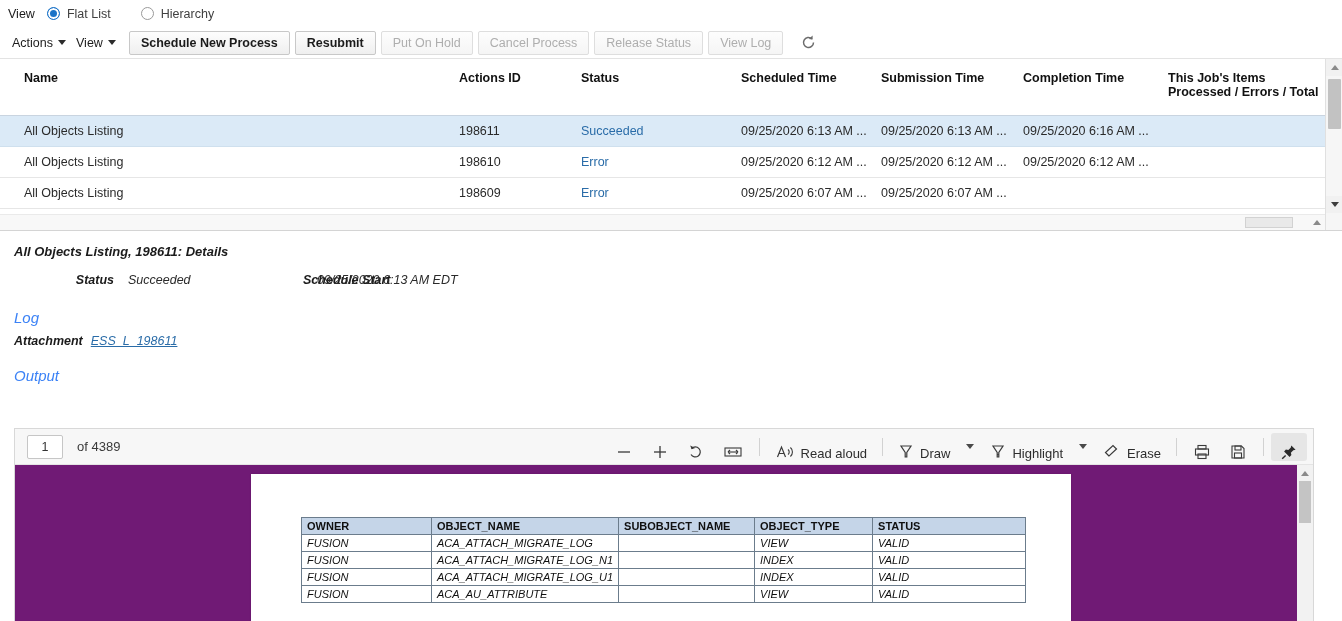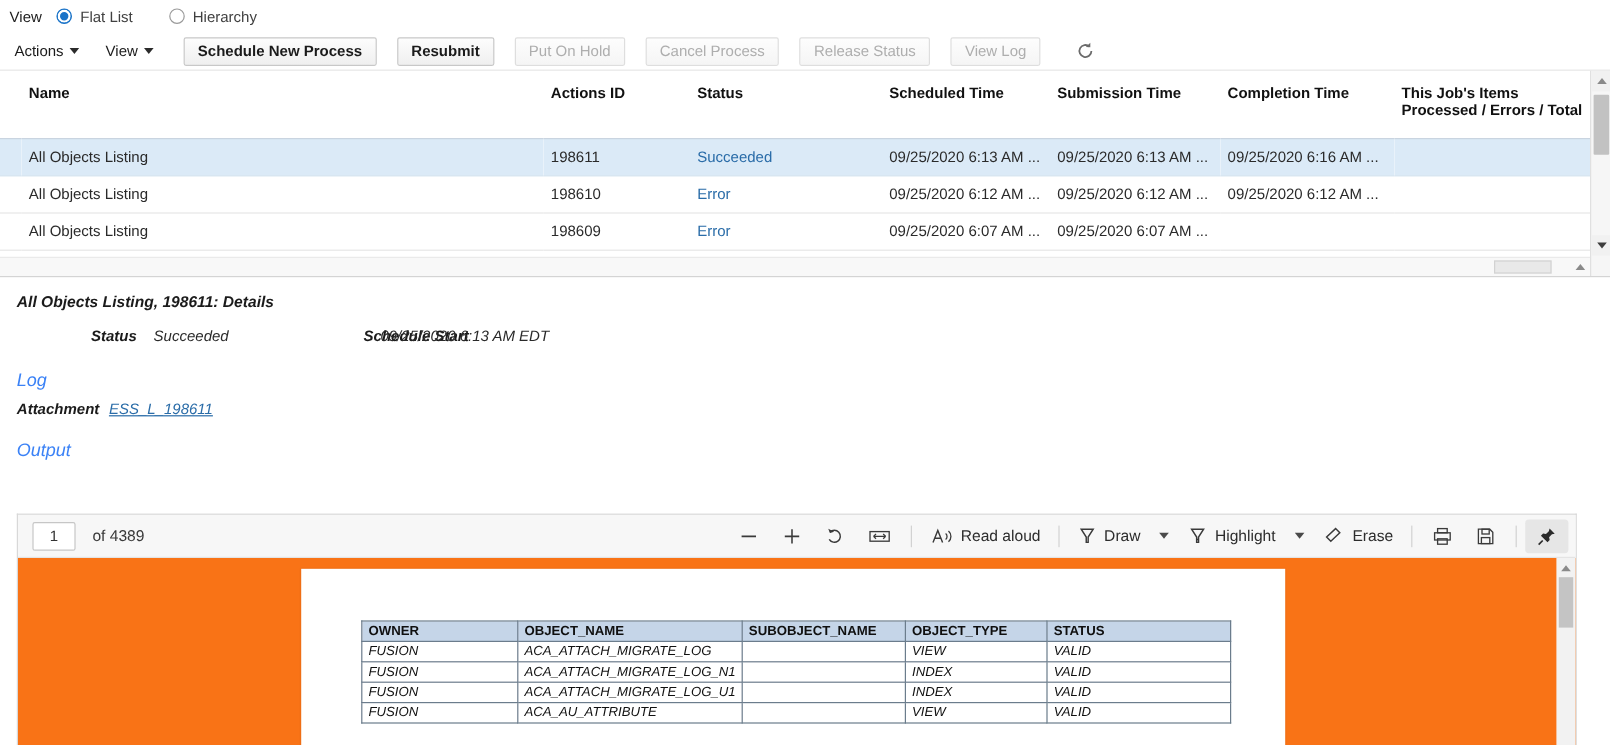--- a/index.html
+++ b/index.html
@@ -30,21 +30,21 @@
     display: inline-block; position: relative; flex: none;
   }
   .radio.on { border-color: #1a73c8; background: #1a73c8; box-shadow: inset 0 0 0 2px #fff; }
   .radio-text { font-size: 12.5px; color: #404040; text-align: right; }
 
   
   .toolbar {
     display: flex; align-items: center;
     height: 32px;
     padding-left: 10px;
-    gap: 12px;
+    gap: 0px;
     border-bottom: 1px solid #e3e3e3;
   }
   .menu-btn {
     display: flex; align-items: center; gap: 5px;
     font-size: 12.5px; color: #1b1b1b;
     padding: 3px 8px 3px 2px;
     cursor: default;
   }
   .caret {
     width: 0; height: 0;
@@ -179,31 +179,31 @@
   .page-box {
     width: 36px; height: 24px;
     border: 1px solid #c6c6c6; border-radius: 2px;
     background: #fff; text-align: center; line-height: 22px;
     font-size: 12.5px; color: #333;
     font-family: "Liberation Sans", sans-serif;
   }
   .of-text { margin-left: 14px; font-size: 13px; color: #3a3a3a; }
   .tb-spacer { flex: 1; }
   .tb-btn {
-    display: flex; align-items: center; gap: 6px;
+    display: flex; align-items: flex-end; gap: 6px;
     height: 28px; padding: 0 8px; border-radius: 3px;
     color: #2d2d2d; font-size: 13px; white-space: nowrap; cursor: default;
   }
   .tb-btn.icononly { padding: 0 9px; }
   .tb-btn.active { background: #e6e6e6; }
   .tb-sep { width: 1px; height: 18px; background: #d2d2d2; margin: 0 7px; }
   .chev { width: 0; height: 0; border-left: 4.5px solid transparent; border-right: 4.5px solid transparent; border-top: 5px solid #4a4a4a; }
   .tb-chev { display: flex; align-items: center; justify-content: center; height: 28px; width: 24px; cursor: default; }
 
-  .pdf-body { position: relative; height: 156px; background: #f97316; overflow: hidden; }
+  .pdf-body { position: relative; height: 156px; background: #701a75; overflow: hidden; }
   .pdf-page {
     position: absolute; left: 236px; top: 9px;
     width: 820px; height: 200px;
     background: #fff; box-shadow: 0 0 2px rgba(0,0,0,.12);
   }
   .doc-table { position: absolute; left: 50px; top: 43px; border-collapse: collapse; }
   .doc-table th {
     background: #c5d5e8;
     border: 1px solid #6b7c8c;
     font-size: 11px; font-weight: bold; color: #101010;

